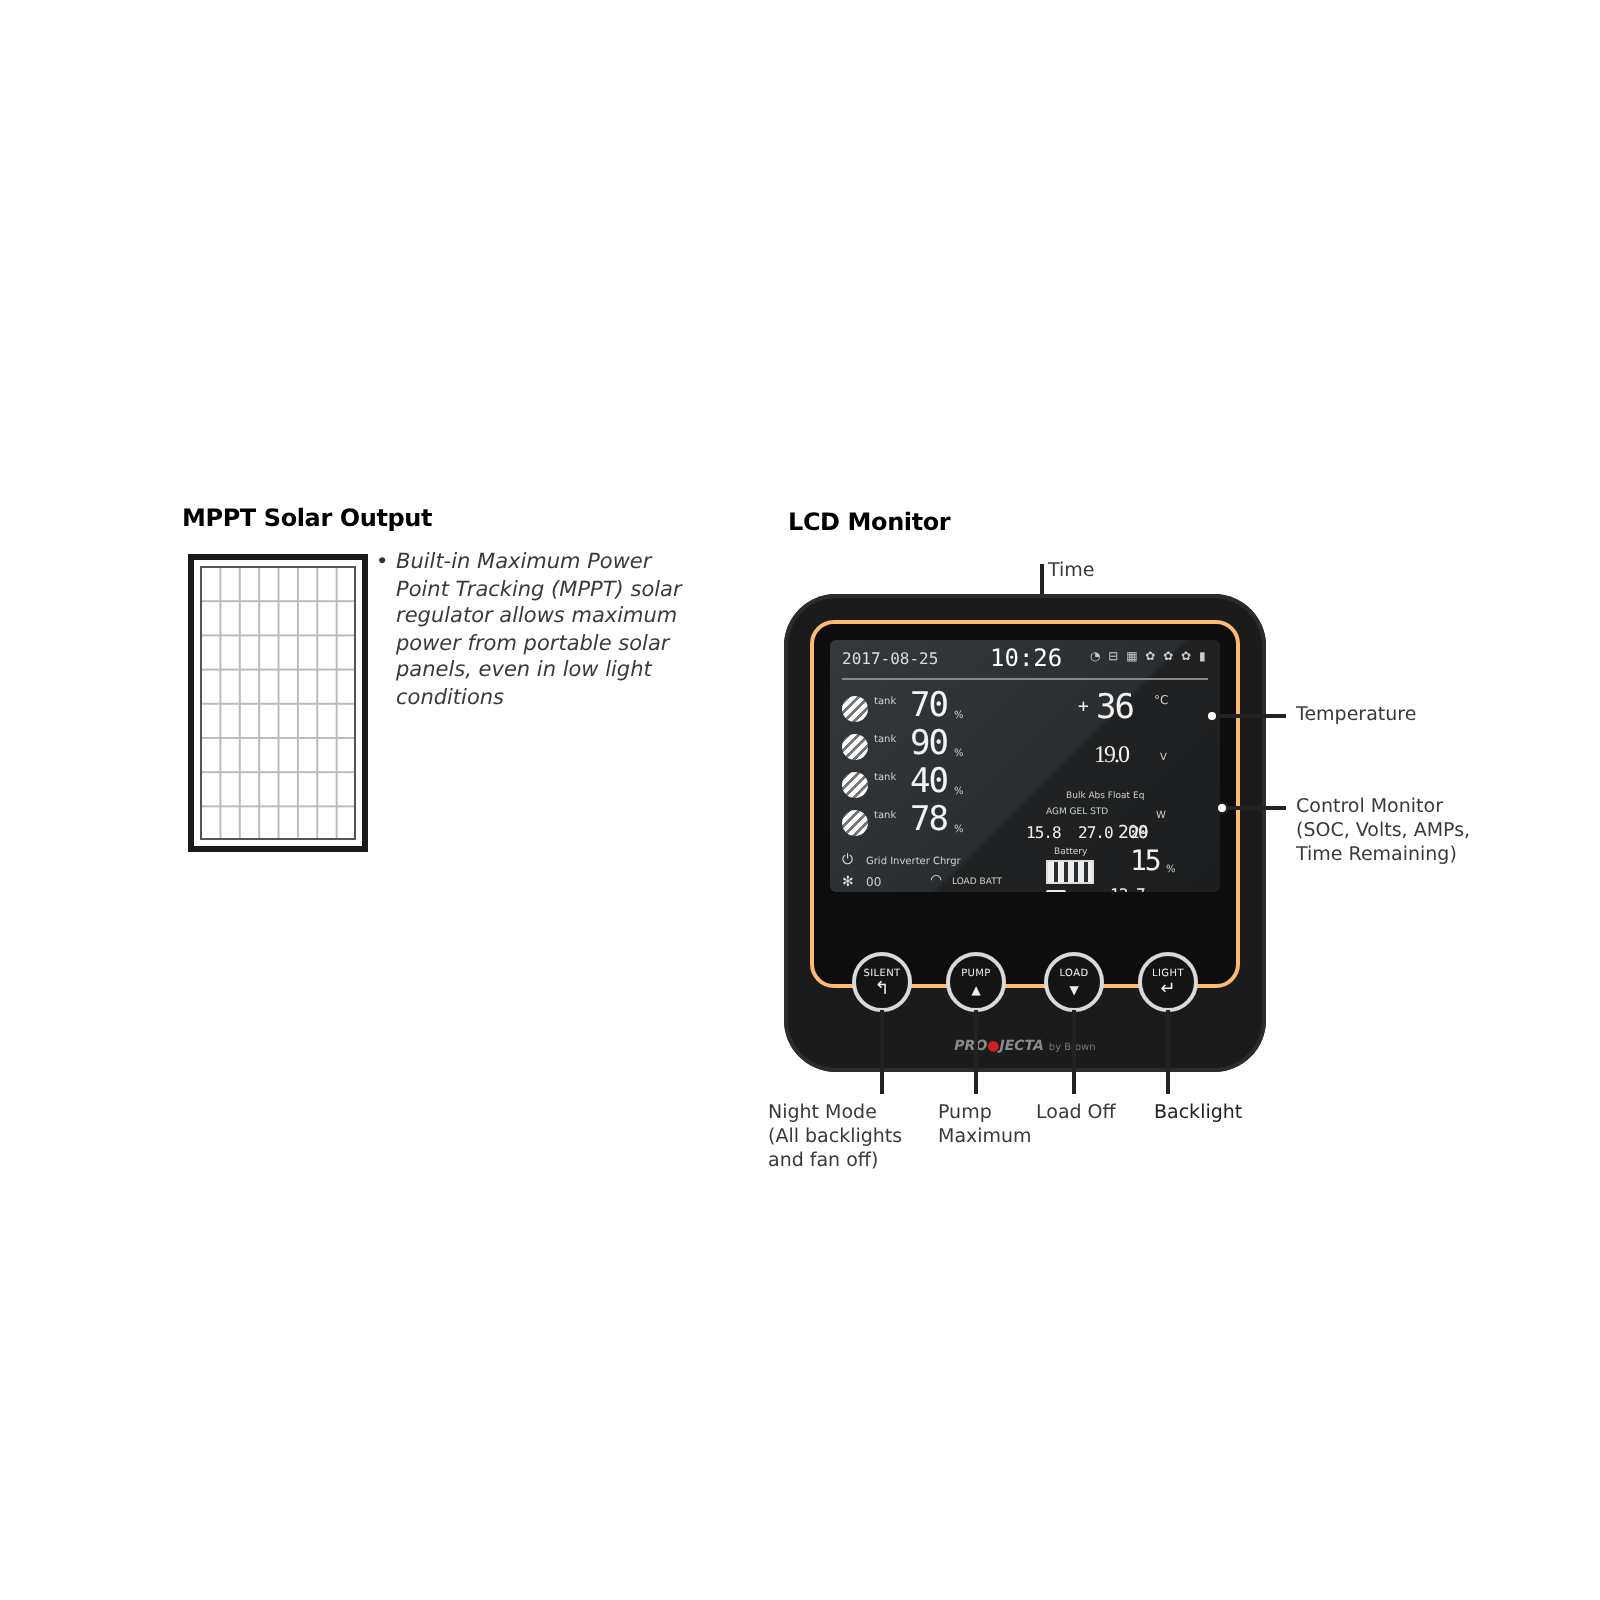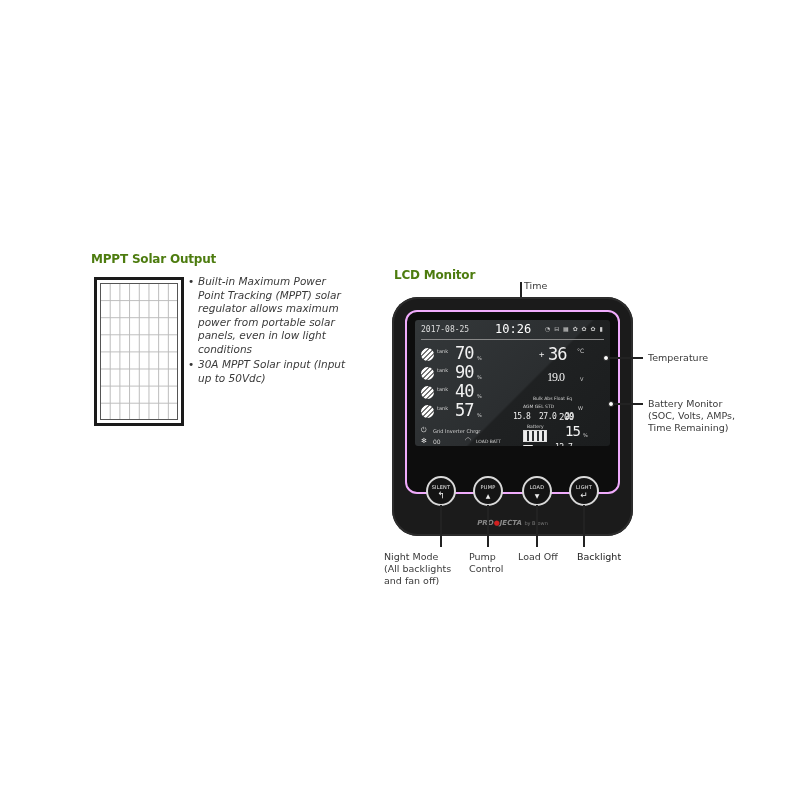--- a/index.html
+++ b/index.html
@@ -1,37 +1,37 @@
 <!DOCTYPE html>
 <html><head>
 <meta charset="utf-8">
 <style>
   html, body { margin: 0; padding: 0; background: #ffffff; }
   body { width: 800px; height: 800px; position: relative; overflow: hidden;
          font-family: "DejaVu Sans", sans-serif; color: #3a3a3a; }
   .abs { position: absolute; }
 
-  .section-title { font-family: "DejaVu Sans", sans-serif; font-weight: bold; font-size: 12px; color: #4d7c0f; letter-spacing: -0.2px; }
+  .section-title { font-family: "DejaVu Sans", sans-serif; font-weight: bold; font-size: 12px; color: #000000; letter-spacing: -0.2px; }
 
   
   .panel { left: 94px; top: 277px; width: 84px; height: 143px; border: 3px solid #1a1a1a; background: #fff; }
   .panel-inner { position: absolute; left: 3px; top: 3px; right: 3px; bottom: 3px; border: 1px solid #555;
      background-image:
        linear-gradient(to right, transparent 0, transparent calc(100% - 1px), #bbb calc(100% - 1px)),
        linear-gradient(to bottom, transparent 0, transparent calc(100% - 1px), #bbb calc(100% - 1px));
      background-size: 9.7px 100%, 100% 17.1px; }
 
   .bullets { left: 188px; top: 275px; width: 160px; font-size: 10.5px; line-height: 13.5px; color: #3a3a3a; }
   .bullets .item { position: relative; padding-left: 10px; margin-bottom: 2px; font-style: italic; }
   .bullets .item::before { content: "•"; position: absolute; left: 0; top: 0; color: #333; }
 
   
   .device { left: 392px; top: 297px; width: 241px; height: 239px; background: #1b1b1b; border-radius: 26px;
             box-shadow: inset 0 0 0 2px #2c2c2c; }
-  .bezel { position: absolute; left: 13px; top: 13px; right: 13px; bottom: 42px; border: 2px solid #f0abfc; border-radius: 12px; background: #0d0d0d; padding-left: 36px; }
+  .bezel { position: absolute; left: 13px; top: 13px; right: 13px; bottom: 42px; border: 2px solid #fdba74; border-radius: 12px; background: #0d0d0d; padding-left: 36px; }
   .lcd { position: absolute; left: 8px; top: 8px; right: 8px; bottom: 46px; background: #2c2f31; border-radius: 3px; overflow: hidden;
          background-image: linear-gradient(135deg, #34383a 0%, #2b2e30 55%, #1f2122 56%, #1b1d1e 100%); }
   .lcd-text { color: #e8e8e8; font-family: "DejaVu Sans Mono", monospace; }
   .lcd-sep { position: absolute; left: 6px; right: 6px; top: 19px; height: 1px; background: #888; }
   .tiny { font-size: 5px; color: #cfcfcf; font-family: "DejaVu Sans", sans-serif; }
   .big { font-size: 17px; letter-spacing: -1px; font-family: "DejaVu Sans Mono", monospace; color: #f2f2f2; }
   .mid { font-size: 11px; letter-spacing: -0.5px; font-family: "DejaVu Sans Mono", monospace; color: #eee; }
   .disc { width: 13px; height: 13px; border-radius: 50%;
           background: repeating-linear-gradient(135deg, #fff 0 2px, #777 2px 3.5px); }
 
@@ -54,24 +54,23 @@
 <body>
 
 <div class="abs section-title" style="left:91px; top:252px;">MPPT Solar Output</div>
 
 <div class="abs panel">
   <div class="panel-inner"></div>
 </div>
 
 <div class="abs bullets">
   <div class="item">Built-in Maximum Power Point Tracking (MPPT) solar regulator allows maximum power from portable solar panels, even in low light conditions</div>
-  <div class="item">30A MPPT Solar input (Input up to 50Vdc)</div>
 </div>
 
-<div class="abs section-title" style="left:394px; top:268px;">LCD Monitor</div>
+<div class="abs section-title" style="left:394px; top:254px;">LCD Monitor</div>
 
 <div class="abs callout" style="left:524px; top:280px;">Time</div>
 <div class="abs line-v" style="left:520px; top:282px; height:44px;"></div>
 
 <div class="abs device">
   <div class="bezel">
     <div class="lcd">
 
       <div class="abs lcd-text" style="left:6px; top:5px; font-size:8px; color:#ddd;">2017-08-25</div>
       <div class="abs lcd-text" style="left:80px; top:2px; font-size:12px; color:#fff;">10:26</div>
@@ -92,21 +91,21 @@
       </div>
       <div class="abs" style="left:6px; top:63px;">
         <div class="abs disc" style="left:0; top:3px;"></div>
         <div class="abs tiny" style="left:16px; top:3px;">tank</div>
         <div class="abs big" style="left:34px; top:-2px;">40</div>
         <div class="abs tiny" style="left:56px; top:10px;">%</div>
       </div>
       <div class="abs" style="left:6px; top:82px;">
         <div class="abs disc" style="left:0; top:3px;"></div>
         <div class="abs tiny" style="left:16px; top:3px;">tank</div>
-        <div class="abs big" style="left:34px; top:-2px;">57</div>
+        <div class="abs big" style="left:34px; top:-2px;">78</div>
         <div class="abs tiny" style="left:56px; top:10px;">%</div>
       </div>
 
       <div class="abs mid" style="left:124px; top:29px; font-size:9px;">+</div>
       <div class="abs big" style="left:133px; top:24px;">36</div>
       <div class="abs tiny" style="left:162px; top:27px; font-size:6px;">°C</div>
 
       <div class="abs big" style="left:132px; top:50px; font-size:12px;font-family:Liberation Serif, serif;">19.0</div>
       <div class="abs tiny" style="left:165px; top:56px;">V</div>
 
@@ -161,33 +160,33 @@
   </div>
 </div>
 
 <div class="abs dot" style="left:603px; top:355px;"></div>
 <div class="abs line-h" style="left:608px; top:357px; width:35px;"></div>
 <div class="abs callout" style="left:648px; top:352px;">Temperature</div>
 
 <div class="abs dot" style="left:608px; top:401px;"></div>
 <div class="abs line-h" style="left:613px; top:403px; width:30px;"></div>
 <div class="abs callout" style="left:648px; top:398px;">
-  <div>Battery Monitor</div>
+  <div>Control Monitor</div>
   <div>(SOC, Volts, AMPs,</div>
   <div>Time Remaining)</div>
 </div>
 
 <div class="abs line-v" style="left:440px; top:505px; height:42px;"></div>
 <div class="abs line-v" style="left:487px; top:505px; height:42px;"></div>
 <div class="abs line-v" style="left:536px; top:505px; height:42px;"></div>
 <div class="abs line-v" style="left:583px; top:505px; height:42px;"></div>
 
 <div class="abs callout" style="left:384px; top:551px;">
   <div>Night Mode</div>
   <div>(All backlights</div>
   <div>and fan off)</div>
 </div>
 <div class="abs callout" style="left:469px; top:551px;">
   <div>Pump</div>
-  <div>Control</div>
+  <div>Maximum</div>
 </div>
 <div class="abs callout" style="left:518px; top:551px;">Load Off</div>
 <div class="abs callout" style="left:577px; top:551px; color:#222;">Backlight</div>
 
 </body></html>

